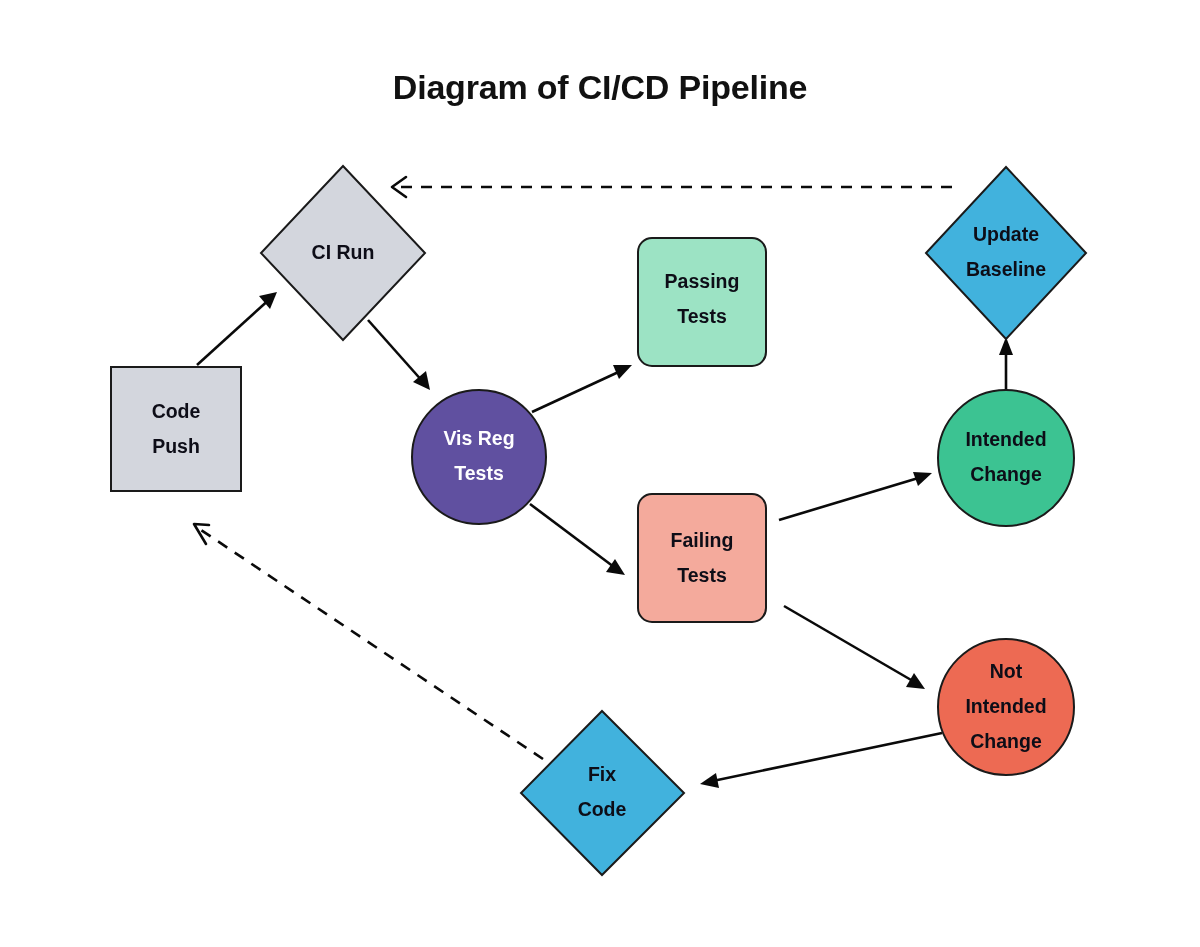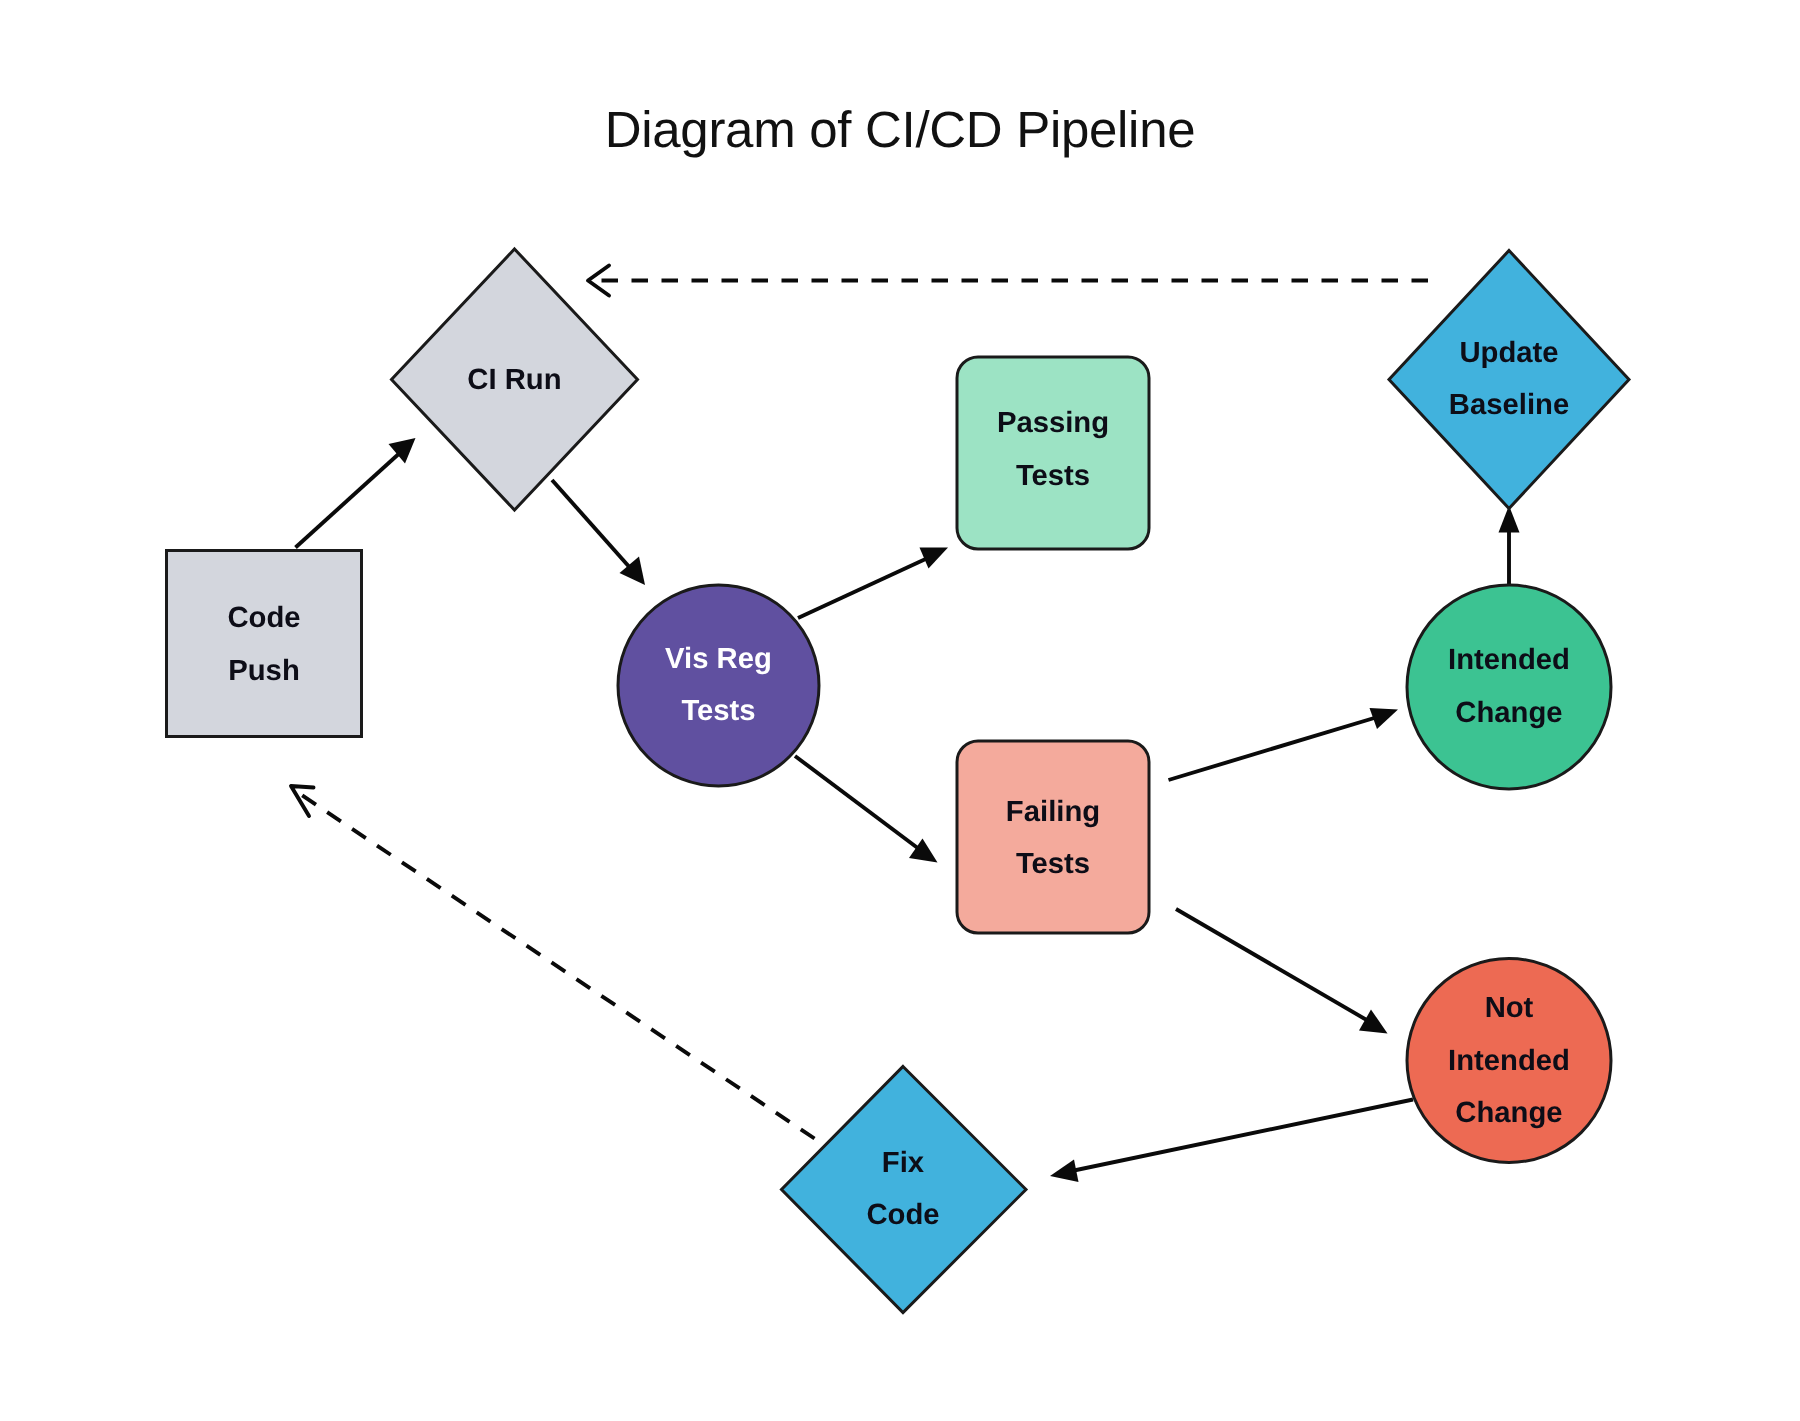--- a/index.html
+++ b/index.html
@@ -20,21 +20,21 @@
     background: #ffffff;
   }
   .diagram-title {
     position: absolute;
     left: 0;
     top: 68px;
     width: 1200px;
     text-align: center;
     font-family: "Liberation Sans", sans-serif;
     font-size: 34px;
-    font-weight: normal;
+    font-weight: bold;
     color: #111111;
     letter-spacing: -0.2px;
   }
   svg.flow {
     position: absolute;
     left: 0;
     top: 0;
     width: 1200px;
     height: 947px;
   }

